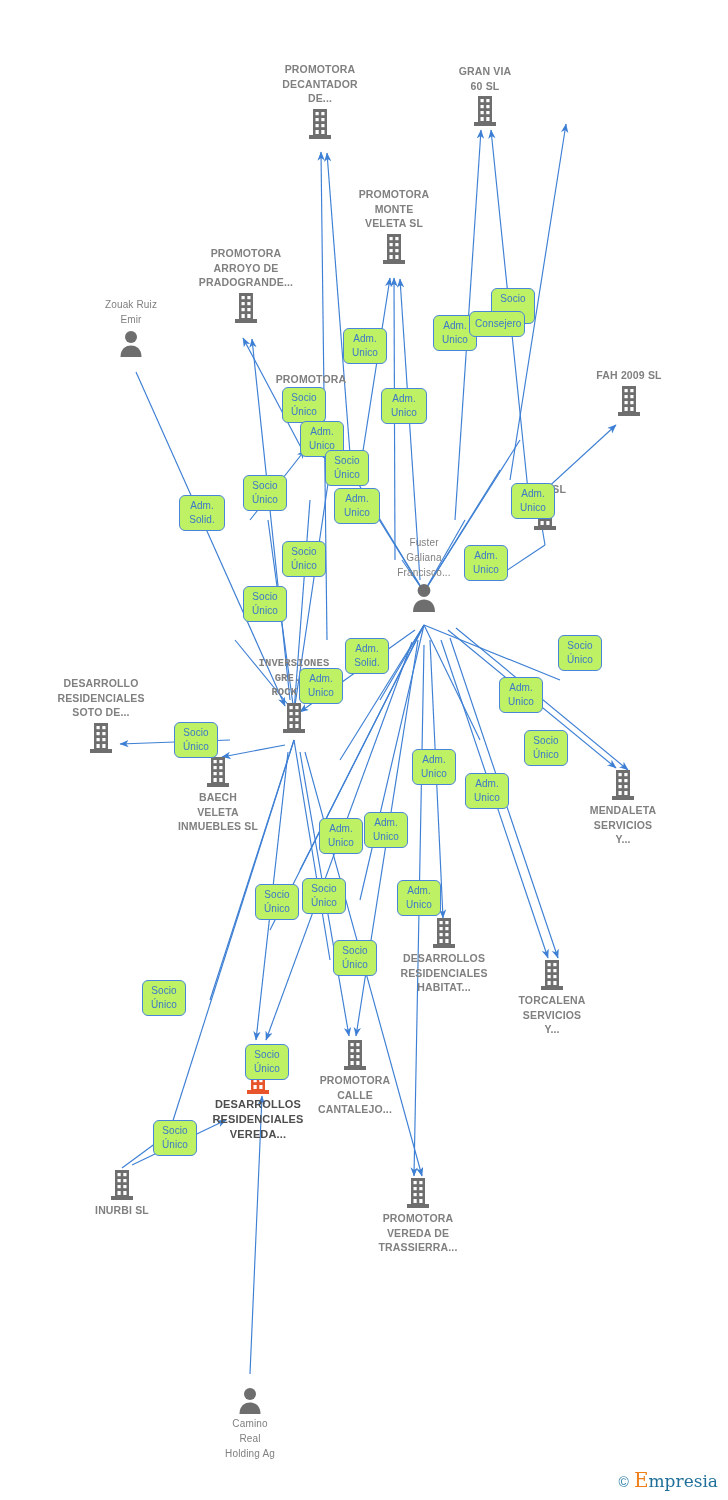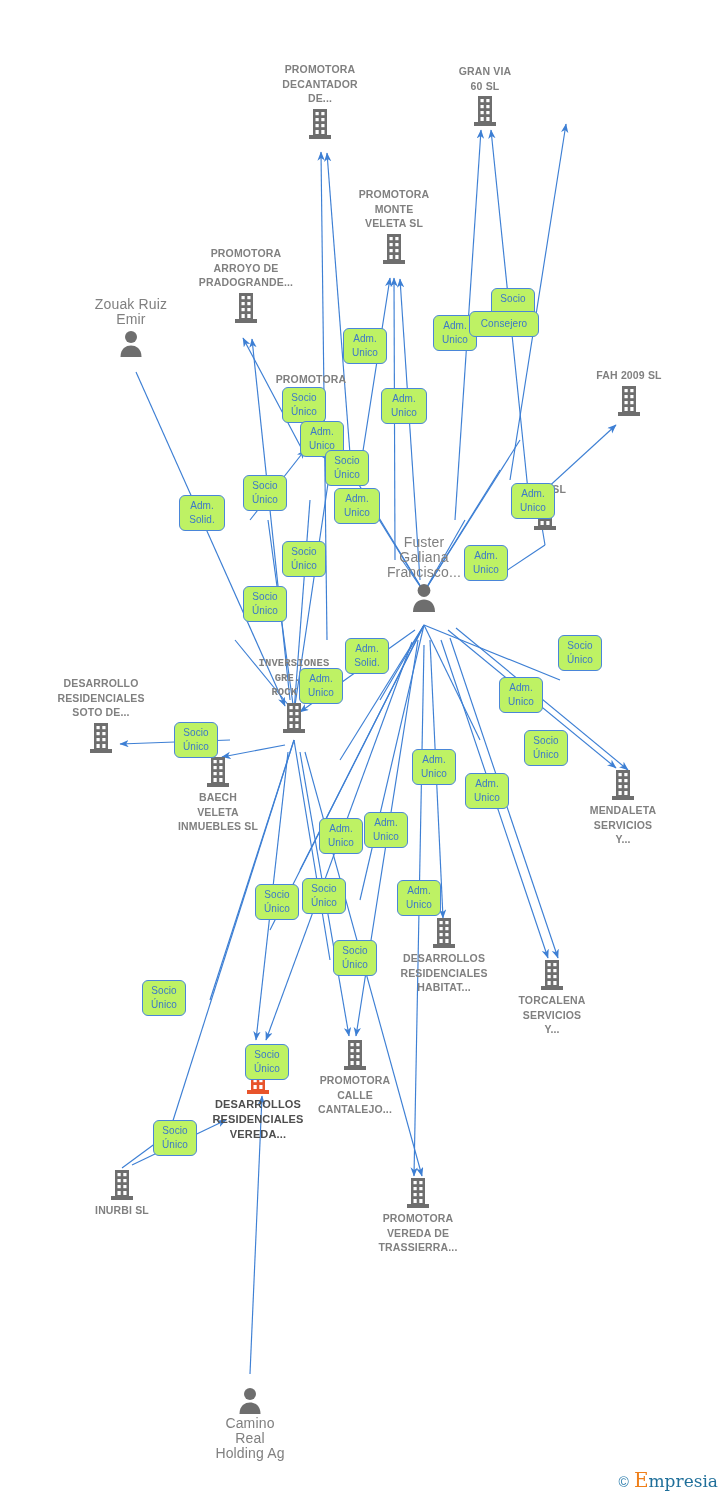--- a/index.html
+++ b/index.html
@@ -44,21 +44,21 @@
     line-height: 0;
   }
   .node .label {
     display: block;
     white-space: pre-line;
   }
   .node.label-above .label { margin-bottom: 1px; }
   .node.label-below .label { margin-top: 1px; }
 
   .node.company .label { font-weight: bold; }
-  .node.person  .label { font-weight: normal; font-size: 14px; line-height: 15px; }
+  .node.person  .label { font-weight: normal; font-size: 10px; line-height: 15px; }
 
   .node.focal .label {
     color: #4d4d4d;
     font-weight: bold;
     font-size: 11px;
     line-height: 15px;
   }
 
   
   .rel {
@@ -626,21 +626,21 @@
 Real
 Holding Ag</span>
   </div>
 
   <div class="rel" style="left:343px; top:328px; width:44px;">Adm.
 Unico</div>
   <div class="rel" style="left:433px; top:315px; width:44px;">Adm.
 Unico</div>
   <div class="rel" style="left:491px; top:288px; width:44px;">Socio
 ,</div>
-  <div class="rel one-line" style="left:469px; top:311px; width:70px;">Consejero</div>
+  <div class="rel one-line" style="left:469px; top:311px; width:56px;">Consejero</div>
   <div class="rel" style="left:282px; top:387px; width:44px;">Socio
 Único</div>
   <div class="rel" style="left:381px; top:388px; width:46px;">Adm.
 Unico</div>
   <div class="rel" style="left:300px; top:421px; width:44px;">Adm.
 Unico</div>
   <div class="rel" style="left:325px; top:450px; width:44px;">Socio
 Único</div>
   <div class="rel" style="left:243px; top:475px; width:44px;">Socio
 Único</div>

